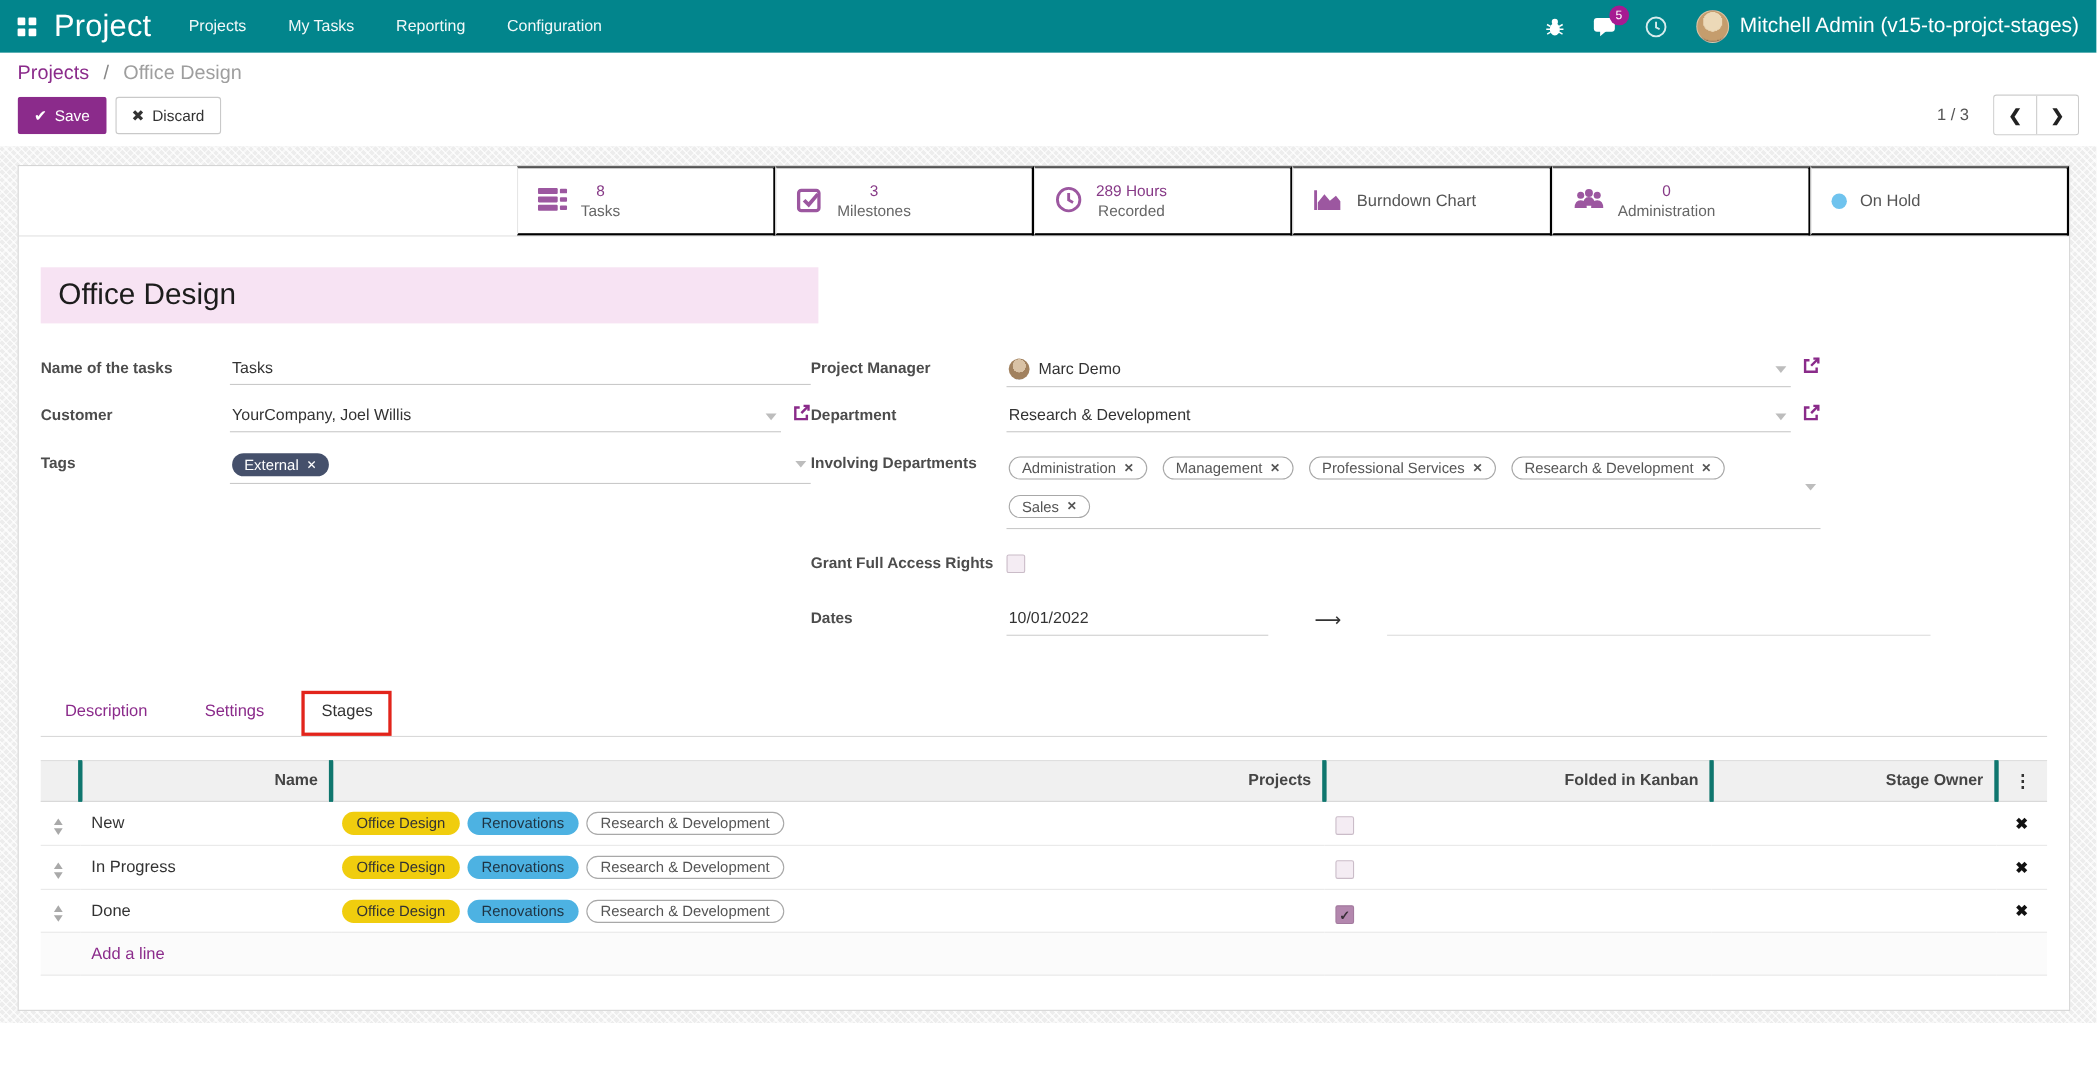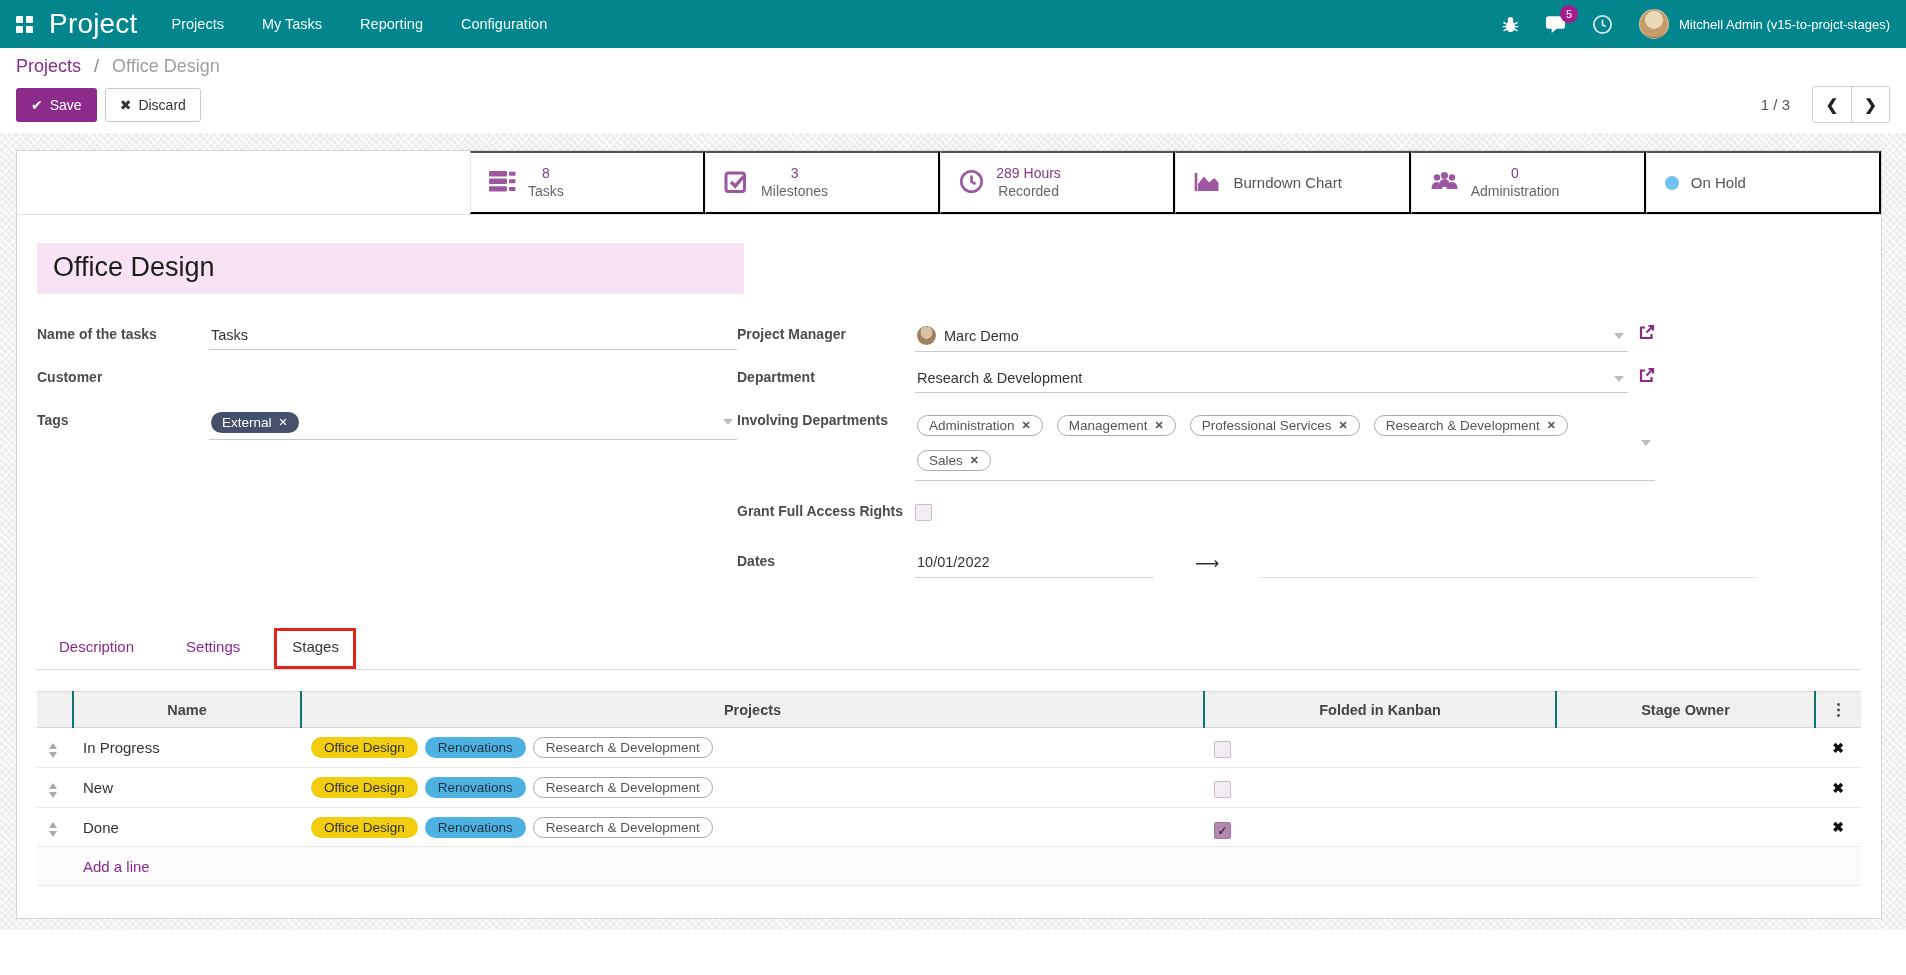--- a/index.html
+++ b/index.html
@@ -26,21 +26,21 @@
     position: absolute; top: -9px; right: -12px; background: #A61B92; color: #fff;
     min-width: 18px; height: 18px; border-radius: 50%; font-size: 11px;
     display: flex; align-items: center; justify-content: center; padding: 0 4px;
   }
   .user-zone { display: flex; align-items: center; gap: 10px; cursor: pointer; }
   .avatar {
     width: 30px; height: 30px; border-radius: 50%;
     background: radial-gradient(circle at 50% 35%, #ecd9b8 0 38%, #c59d6d 39% 75%, #8a6a4a 76%);
     border: 1px solid rgba(255,255,255,.4);
   }
-  .user-name { font-size: 13px; }
+  .user-name { font-size: 19px; }
 
   
   .control-panel { background: #fff; padding: 8px 16px 10px; }
   .breadcrumb { font-size: 18px; }
   .breadcrumb .parent { color: #8B2B8B; cursor: pointer; }
   .breadcrumb .sep { color: #888; margin: 0 8px; }
   .breadcrumb .current { color: #9e9e9e; }
   .cp-row2 { display: flex; align-items: center; margin-top: 9px; }
   .btn { font-size: 14px; border-radius: 3px; padding: 8px 14px; cursor: pointer;
          display: inline-flex; align-items: center; gap: 7px; border: 1px solid transparent; }
@@ -139,22 +139,22 @@
   .tab.highlight { position: relative; }
   .tab.highlight::after {
     content: ""; position: absolute; left: -18px; right: -17px; top: -10px; bottom: -14px;
     border: 3px solid #E2241B; pointer-events: none;
   }
 
   
   .stages-table { width: 100%; border-collapse: collapse; margin-top: 21px; table-layout: fixed; }
   .stages-table thead th {
     background: #f0f0f0; border-top: 1px solid #dcdcdc; border-bottom: 1px solid #d6d6d6;
-    font-weight: bold; color: #454545; text-align: center; font-size: 14.5px;
-    padding: 8px 10px; border-right: 2px solid #0f766e;
+    font-weight: bold; color: #454545; text-align: right; font-size: 14.5px;
+    padding: 8px 10px; border-right: 4px solid #0f766e;
   }
   .stages-table thead th:last-child { border-right: none; text-align: center; cursor: pointer; }
   .stages-table th:nth-child(1) { width: 36px; }
   .stages-table th:nth-child(2) { width: 228px; }
   .stages-table th:nth-child(3) { width: 903px; }
   .stages-table th:nth-child(4) { width: 352px; }
   .stages-table th:nth-child(6) { width: 46px; }
   .stages-table tbody td { border-bottom: 1px solid #e8e8e8; padding: 6px 10px; height: 39px; }
   .handle { display: inline-flex; flex-direction: column; gap: 3px; align-items: center; cursor: grab; padding: 2px; }
   .handle i { width: 0; height: 0; border-left: 4.5px solid transparent; border-right: 4.5px solid transparent; }
@@ -317,20 +317,33 @@
 
         <div class="col-left">
           <div class="field-row">
             <span class="field-label">Name of the tasks</span>
             <div class="field-value">
               <div class="input-line">Tasks</div>
             </div>
           </div>
           <div class="field-row">
             <span class="field-label">Customer</span>
+            <div class="field-value ext-wrap">
+              <div class="field-value">
+                <div class="input-line">YourCompany, Joel Willis</div>
+                <span class="caret"></span>
+              </div>
+              <span class="ext-link">
+                <svg width="17" height="17" viewBox="0 0 17 17" fill="none" stroke="#8A2B8A" stroke-width="2.2">
+                  <path d="M7 3.5 H3 V14 H13.5 V10"></path>
+                    <path d="M8.5 8.5 L15 2"></path>
+                    <path d="M10.5 2 H15 V6.5"></path>
+                </svg>
+              </span>
+            </div>
           </div>
           <div class="field-row">
             <span class="field-label">Tags</span>
             <div class="field-value">
               <div class="input-line" id="tags-field">
                   <span class="tag-navy">
                     <span>External</span>
                     <span class="x">✕</span>
                   </span>
                 </div>
@@ -436,32 +449,32 @@
               <th>Stage Owner</th>
               <th><span class="kebab">⋮</span></th>
             </tr>
           </thead>
         <tbody id="table-body">
             <tr>
               <td><span class="handle">
                   <i class="up"></i>
                   <i class="dn"></i>
                 </span></td>
-              <td class="cell-name">In Progress</td>
+              <td class="cell-name">New</td>
               <td><span class="pill yellow">Office Design</span><span class="pill blue">Renovations</span><span class="pill outline">Research &amp; Development</span></td>
               <td><span class="checkbox"></span></td>
               <td></td>
               <td class="row-del">✖</td>
             </tr>
             <tr>
               <td><span class="handle">
                   <i class="up"></i>
                   <i class="dn"></i>
                 </span></td>
-              <td class="cell-name">New</td>
+              <td class="cell-name">In Progress</td>
               <td><span class="pill yellow">Office Design</span><span class="pill blue">Renovations</span><span class="pill outline">Research &amp; Development</span></td>
               <td><span class="checkbox"></span></td>
               <td></td>
               <td class="row-del">✖</td>
             </tr>
             <tr>
               <td><span class="handle">
                   <i class="up"></i>
                   <i class="dn"></i>
                 </span></td>

